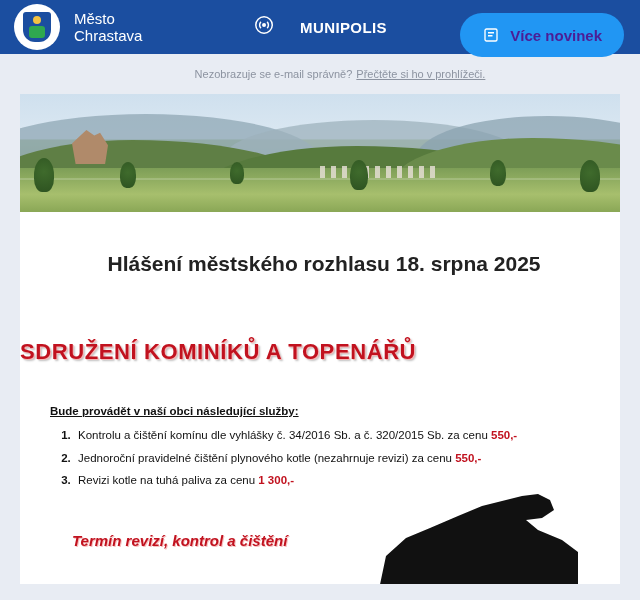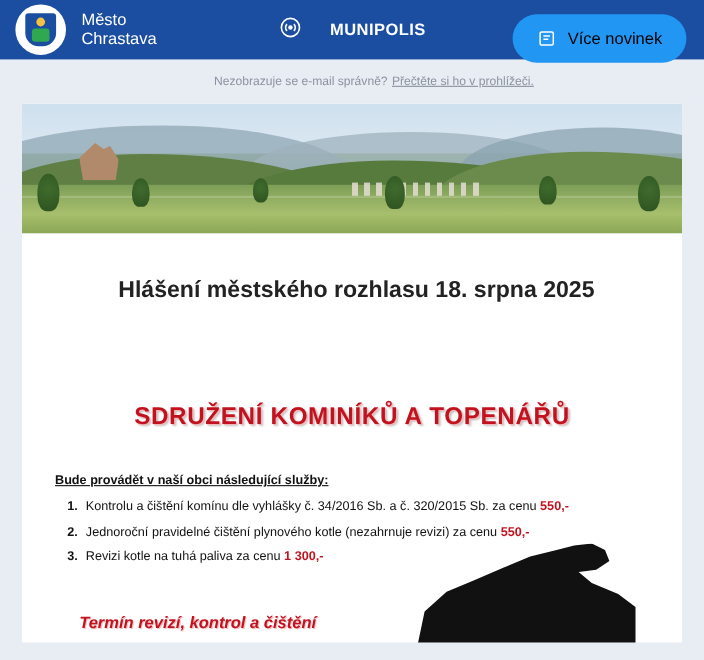--- a/index.html
+++ b/index.html
@@ -76,29 +76,29 @@
     letter-spacing: 0.4px;
     font-size: 15px;
   }
 
   .news-btn {
     position: absolute;
     right: 16px;
     top: 13px;
     height: 44px;
     background: #2196f3;
-    color: #000000;
+    color: #4c1d95;
     border: none;
     border-radius: 22px;
     padding: 0 22px;
     display: flex;
     align-items: center;
     gap: 10px;
     font-size: 15px;
-    font-weight: normal;
+    font-weight: bold;
     cursor: pointer;
   }
   .news-btn .ico { display: flex; }
 
   
   .preheader {
     height: 40px;
     background: #e8ecf3;
     display: flex;
     align-items: center;
@@ -186,22 +186,21 @@
     text-align: center;
     font-size: 21px;
     font-weight: bold;
     color: #222222;
     line-height: 1.3;
     padding: 24px 40px 0 48px;
   }
 
   
   .banner-title {
-    text-align: center;
-    margin-top: 88px;
+    margin-top: 62px;
     font-size: 22px;
     font-weight: bold;
     color: #c1121f;
     letter-spacing: .6px;
     text-shadow: 1px 1px 0 #f6b6b6, 2px 2px 2px rgba(0,0,0,.25);
   }
 
   
   .services {
     margin-top: 40px;

